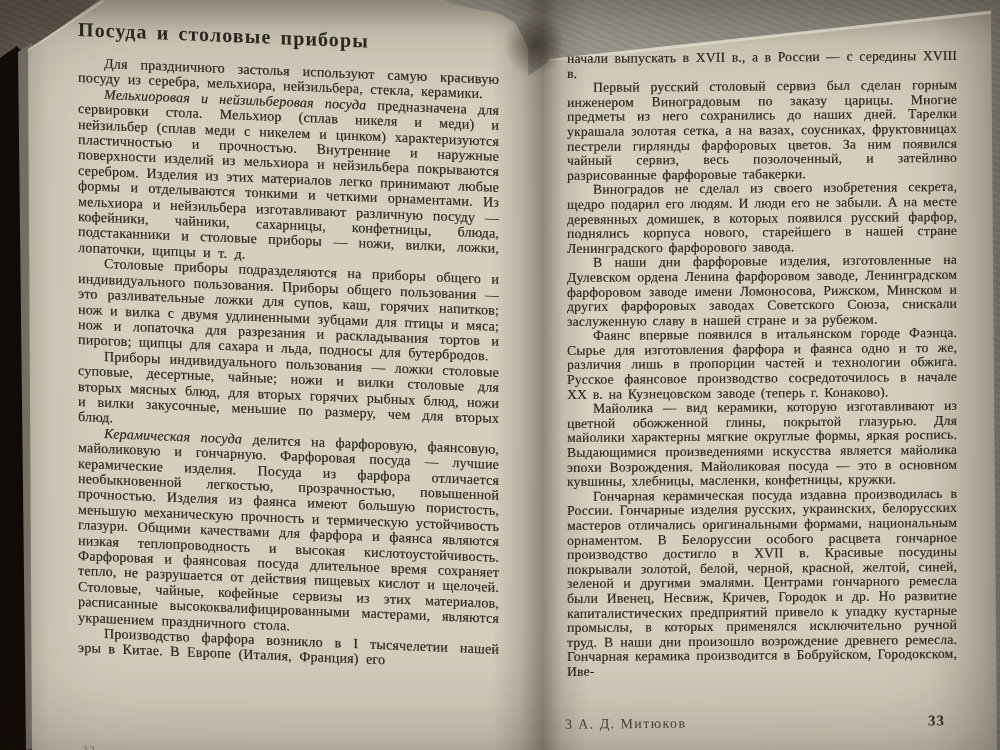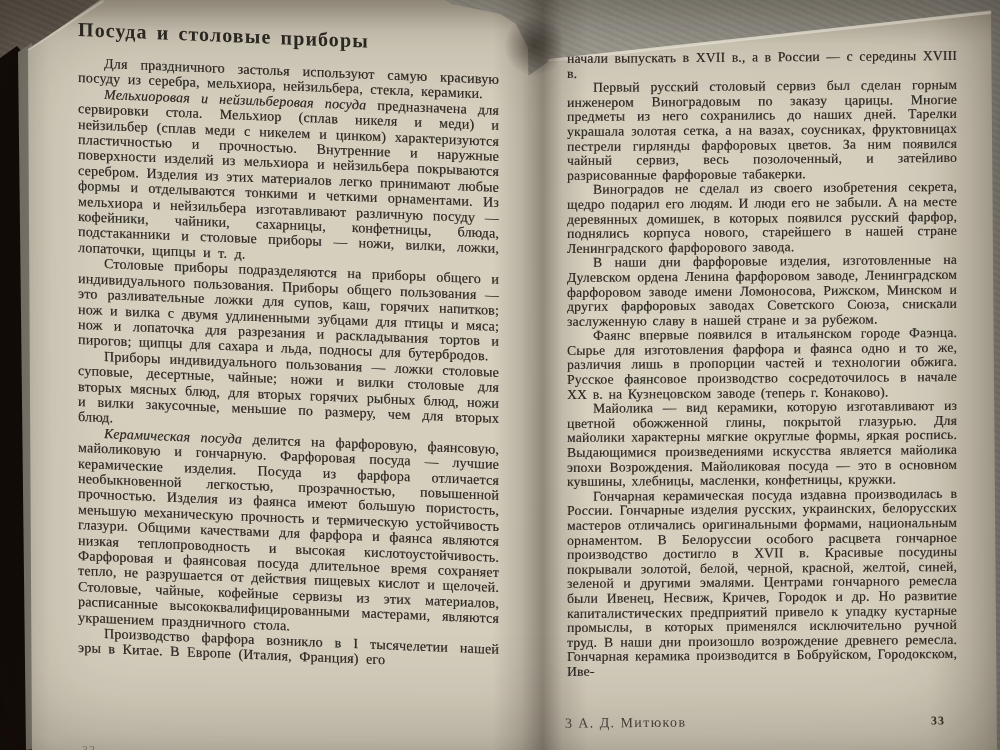--- a/index.html
+++ b/index.html
@@ -92,21 +92,21 @@
   }
   .text-right .body p{word-spacing:.15em;}
   .body p.no-indent{text-indent:0;}
   .body em{font-style:italic;}
   .footer-right{
     position:absolute;left:565px;top:714px;width:380px;
     display:flex;justify-content:space-between;align-items:baseline;
     transform:rotate(-0.5deg);color:var(--ink);
   }
   .sig{font-size:14px;letter-spacing:1.4px;color:#4a453c;}
-  .pnum{font-size:12px;font-weight:bold;letter-spacing:1px;color:#343026;}
+  .pnum{font-size:15px;font-weight:bold;letter-spacing:1px;color:#343026;}
   .pnum-left-partial{
     position:absolute;left:82px;top:743px;font-size:12px;color:rgba(70,64,55,.55);
     letter-spacing:1px;
   }
   .vignette{
     position:absolute;inset:0;pointer-events:none;
     box-shadow:inset 0 0 110px rgba(25,18,12,.33), inset 0 14px 30px rgba(25,18,12,.16);
   }
 </style>
 </head>

